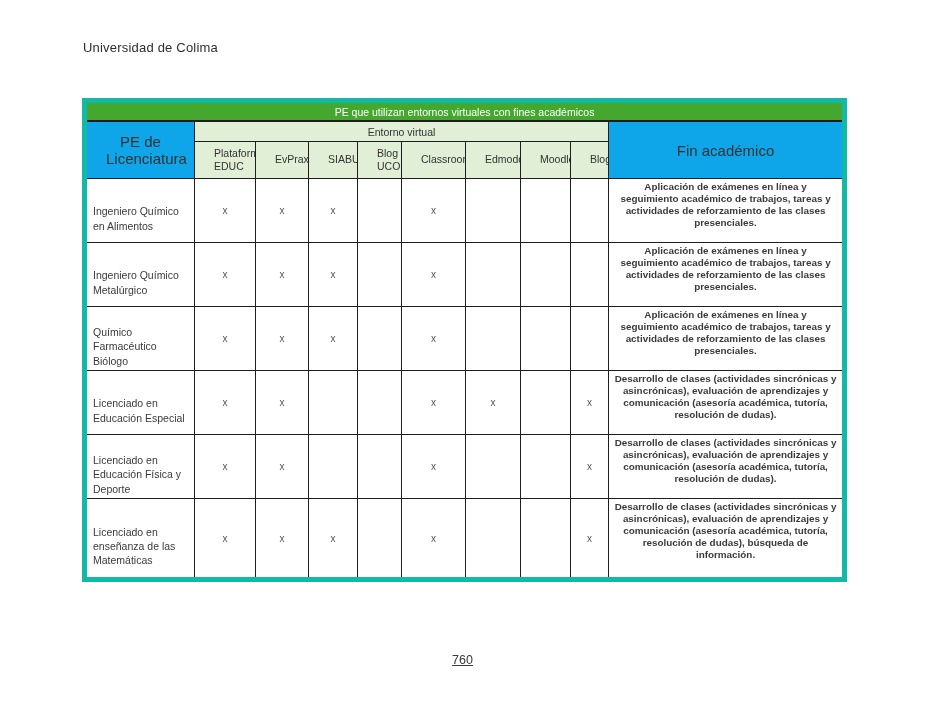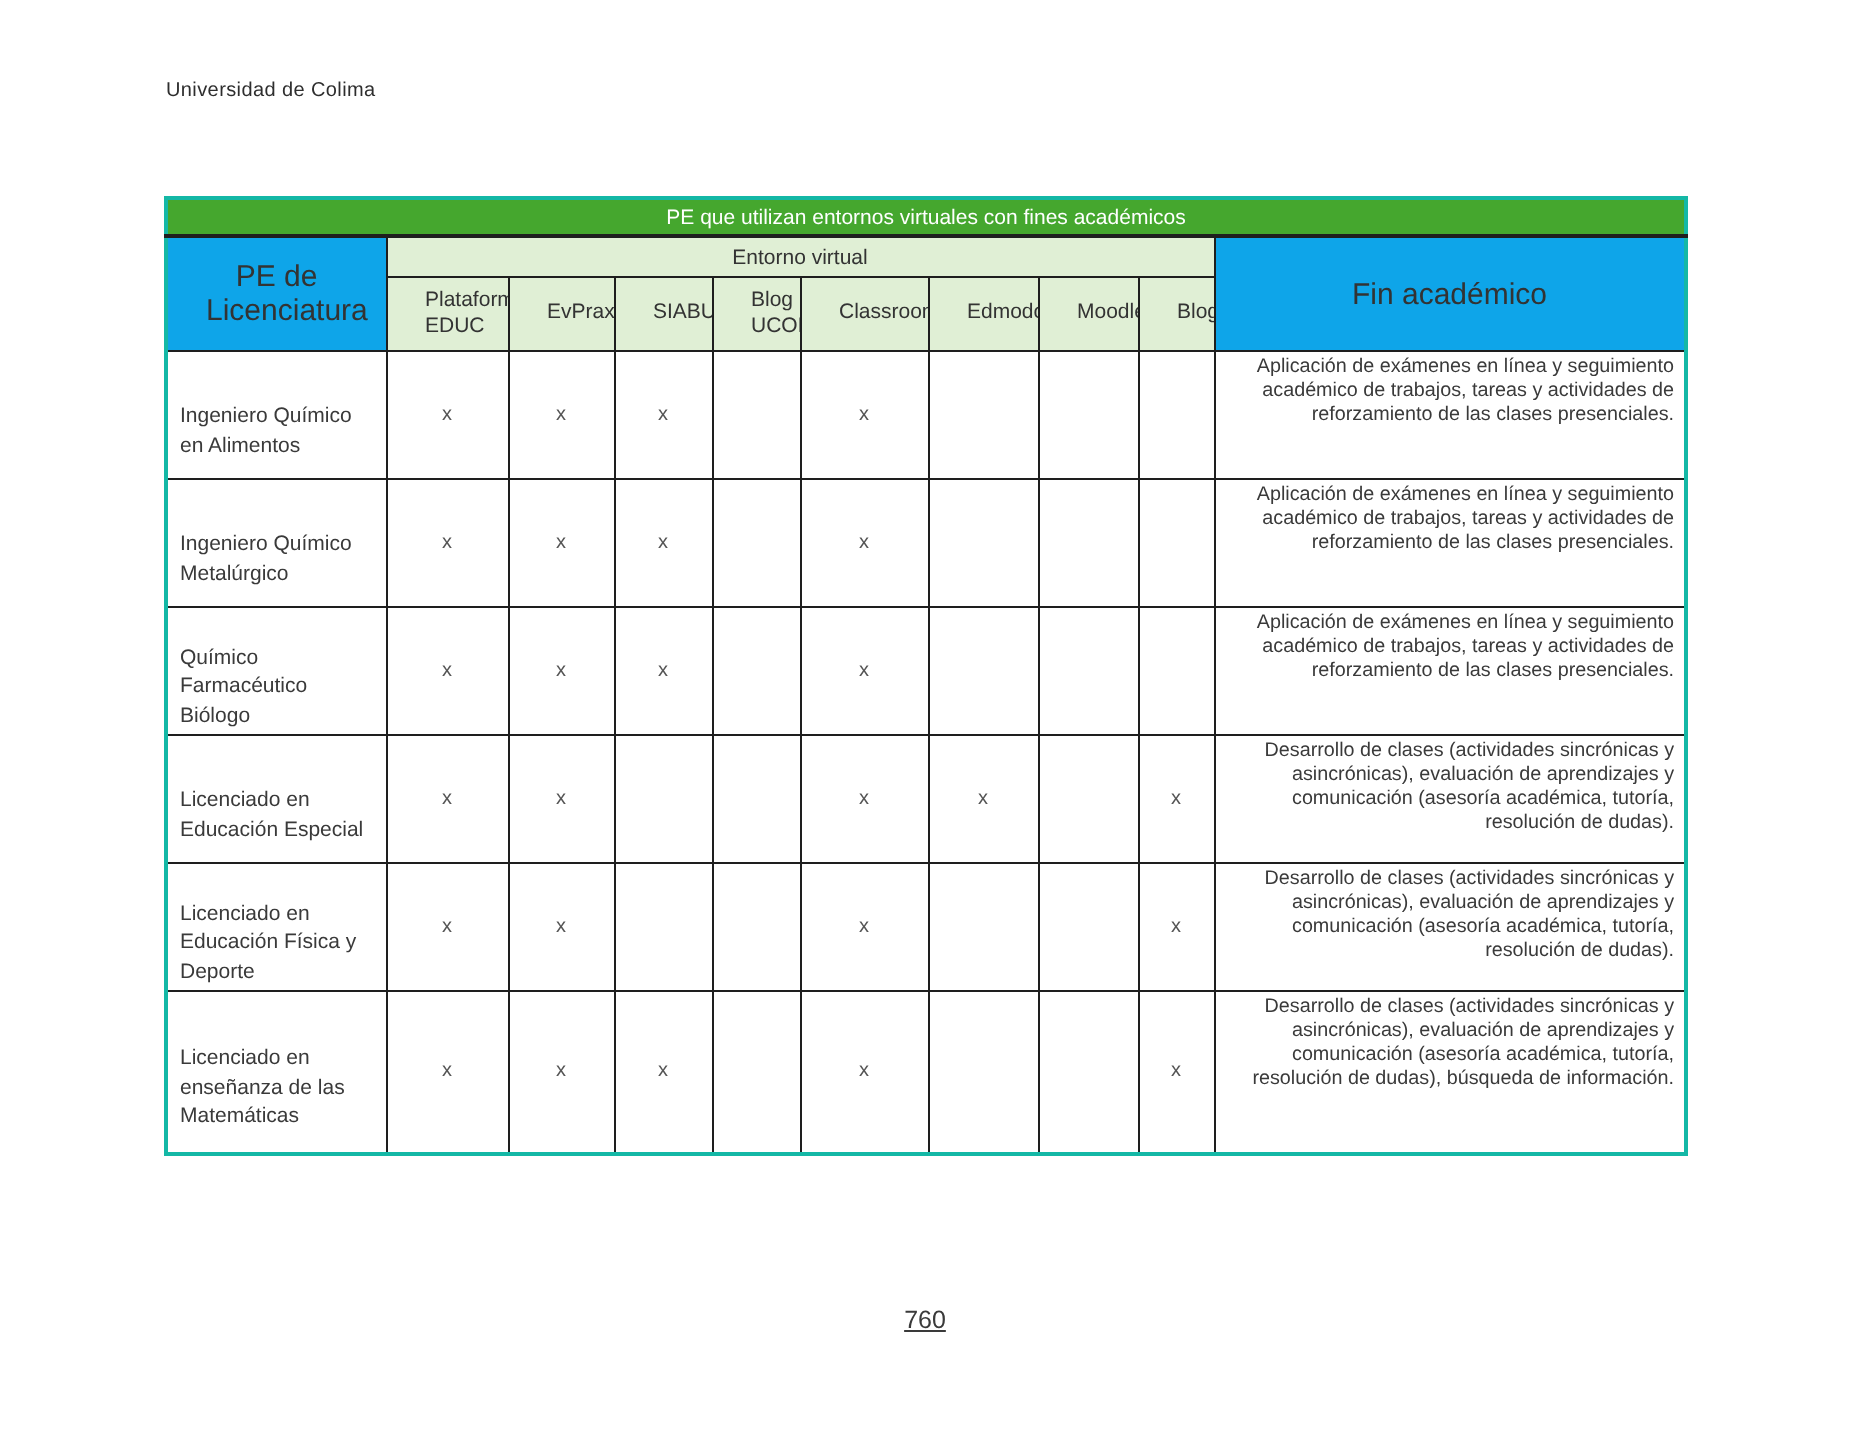--- a/index.html
+++ b/index.html
@@ -1,33 +1,33 @@
 <!DOCTYPE html>
 <html><head>
 <meta charset="utf-8">
 <style>
   html,body{margin:0;padding:0;}
   body{
     width:925px;height:715px;position:relative;background:#ffffff;
     font-family:"Liberation Sans", sans-serif;color:#3d3d3d;overflow:hidden;
   }
   .doc-header{
-    position:absolute;left:83px;top:40px;font-size:10px;color:#2e2e2e;
+    position:absolute;left:83px;top:40px;font-size:13px;color:#2e2e2e;
     letter-spacing:0.2px;
   }
   .main-table{
     position:absolute;left:82px;top:98px;width:762px;
     border-collapse:collapse;table-layout:fixed;
     font-family:"Liberation Sans", sans-serif;
   }
   .main-table td,.main-table th{
     border:1px solid #1e1e1e;font-weight:normal;
     overflow:hidden;
   }
-  .main-table{border:2px solid #14b8a6;}
+  .main-table{border:5px solid #14b8a6;}
   .title-row td{
     background:#45a72e;color:#ffffff;text-align:center;
     font-size:10.5px;height:17px;padding:0;
     border-bottom:2px solid #1e1e1e;
   }
   .subhead-row th, .colnames-row th{
     background:#e0efd5;color:#333333;text-align:center;
     font-size:10.5px;padding:1px 19px;
   }
   .subhead-row th{height:17px;}
@@ -37,22 +37,22 @@
   tbody tr:last-child{height:81px;}
   td.program{
     text-align:left;vertical-align:middle;font-size:10.5px;
     padding:18px 4px 2px 6px;line-height:1.35;background:#ffffff;color:#3a3a3a;
   }
   td.mark{
     text-align:center;vertical-align:middle;font-size:10px;color:#555555;
     background:#ffffff;
   }
   td.fin{
-    text-align:right;vertical-align:top;font-size:9.9px;line-height:1.22;
-    padding:2px 5px;background:#ffffff;color:#3a3a3a;
+    text-align:center;vertical-align:top;font-size:9.9px;line-height:1.22;
+    padding:2px 5px;background:#ffffff;color:#3a3a3a;font-weight:bold;
   }
   .page-number{
     position:absolute;left:0;right:0;top:653px;text-align:center;
     font-size:12.5px;color:#3a3a3a;text-decoration:underline;
   }
 </style>
 </head>
 <body>
 
 <div class="doc-header">Universidad de Colima</div>

